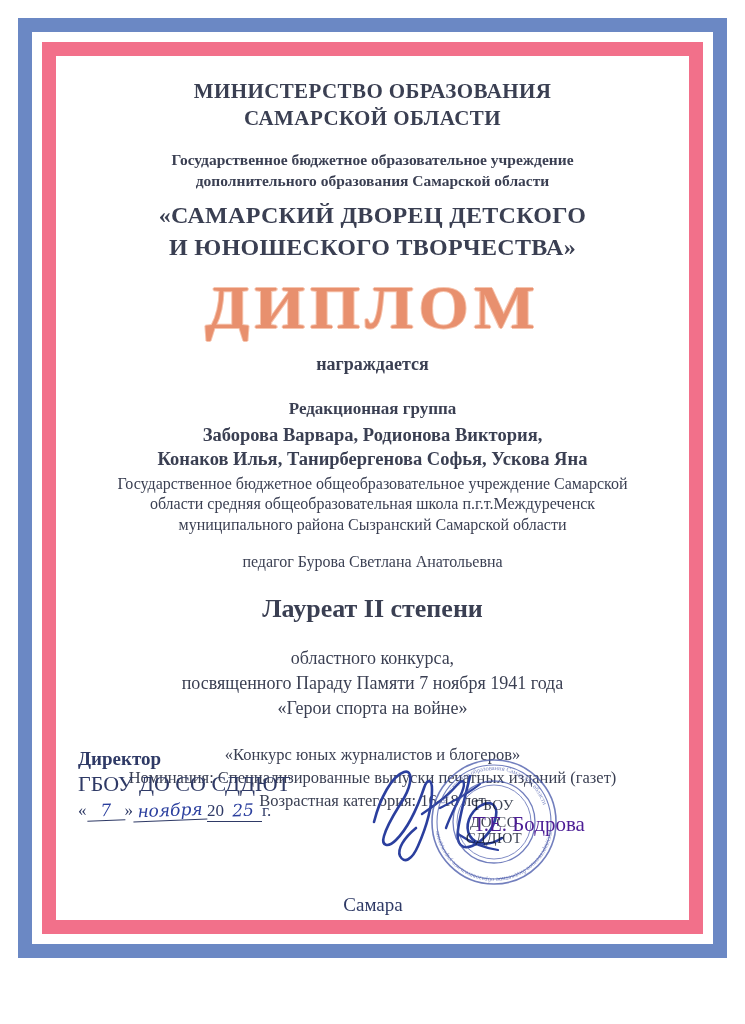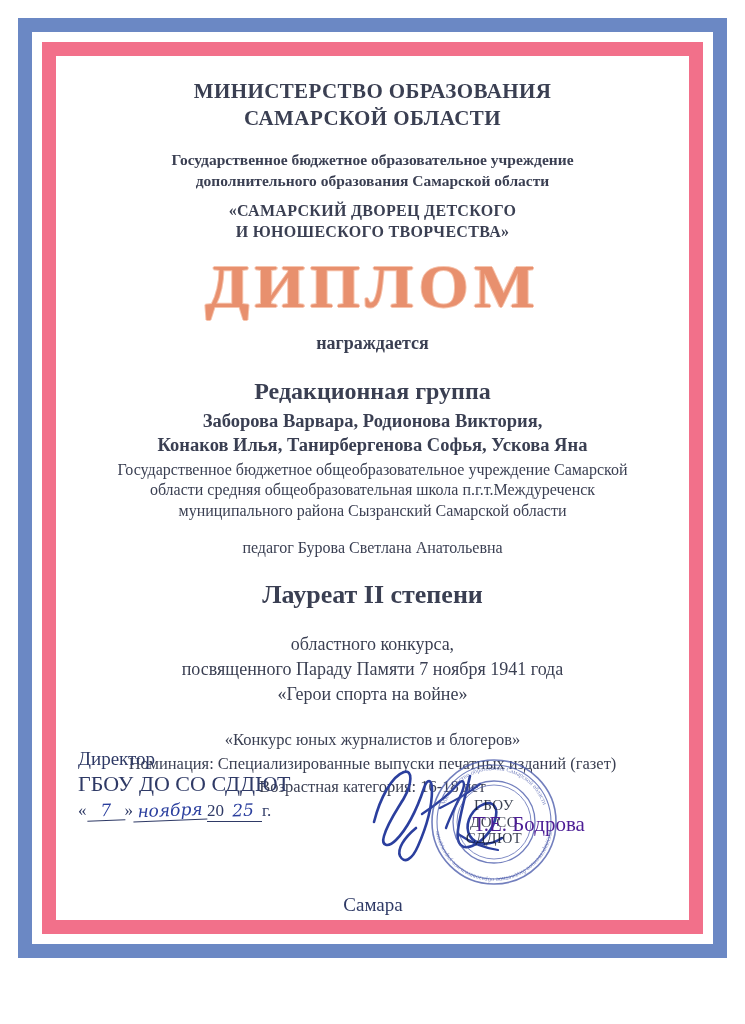--- a/index.html
+++ b/index.html
@@ -69,21 +69,21 @@
   .org {
     font-weight: bold;
     font-size: 15.5px;
     line-height: 1.34;
     margin-top: 18px;
   }
   .org .ln { display: block; }
 
   .palace {
     font-weight: bold;
-    font-size: 16px;
+    font-size: 24px;
     letter-spacing: 0.3px;
     line-height: 1.32;
     margin-top: 9px;
   }
   .palace .ln { display: block; }
 
   
   .diploma-title {
     margin-top: 12px;
     font-family: "Liberation Serif", "DejaVu Serif", serif;
@@ -103,21 +103,21 @@
   
   .awarded-to {
     margin-top: 16px;
     font-weight: bold;
     font-size: 18px;
   }
 
   .team-title {
     margin-top: 24px;
     font-weight: bold;
-    font-size: 24px;
+    font-size: 17px;
   }
 
   .members {
     font-weight: bold;
     font-size: 18.5px;
     line-height: 1.3;
     margin-top: 4px;
   }
   .members .ln { display: block; }
 
@@ -167,20 +167,21 @@
   .sign-left {
     position: absolute;
     left: 0;
     top: 0;
     width: 290px;
     color: #2f3a66;
   }
   .sign-role {
     font-size: 19px;
     line-height: 1.16;
+    font-weight: bold;
   }
   .sign-org {
     font-size: 22px;
     line-height: 1.18;
     margin-top: 1px;
     white-space: nowrap;
   }
 
   .date-line {
     margin-top: 3px;

